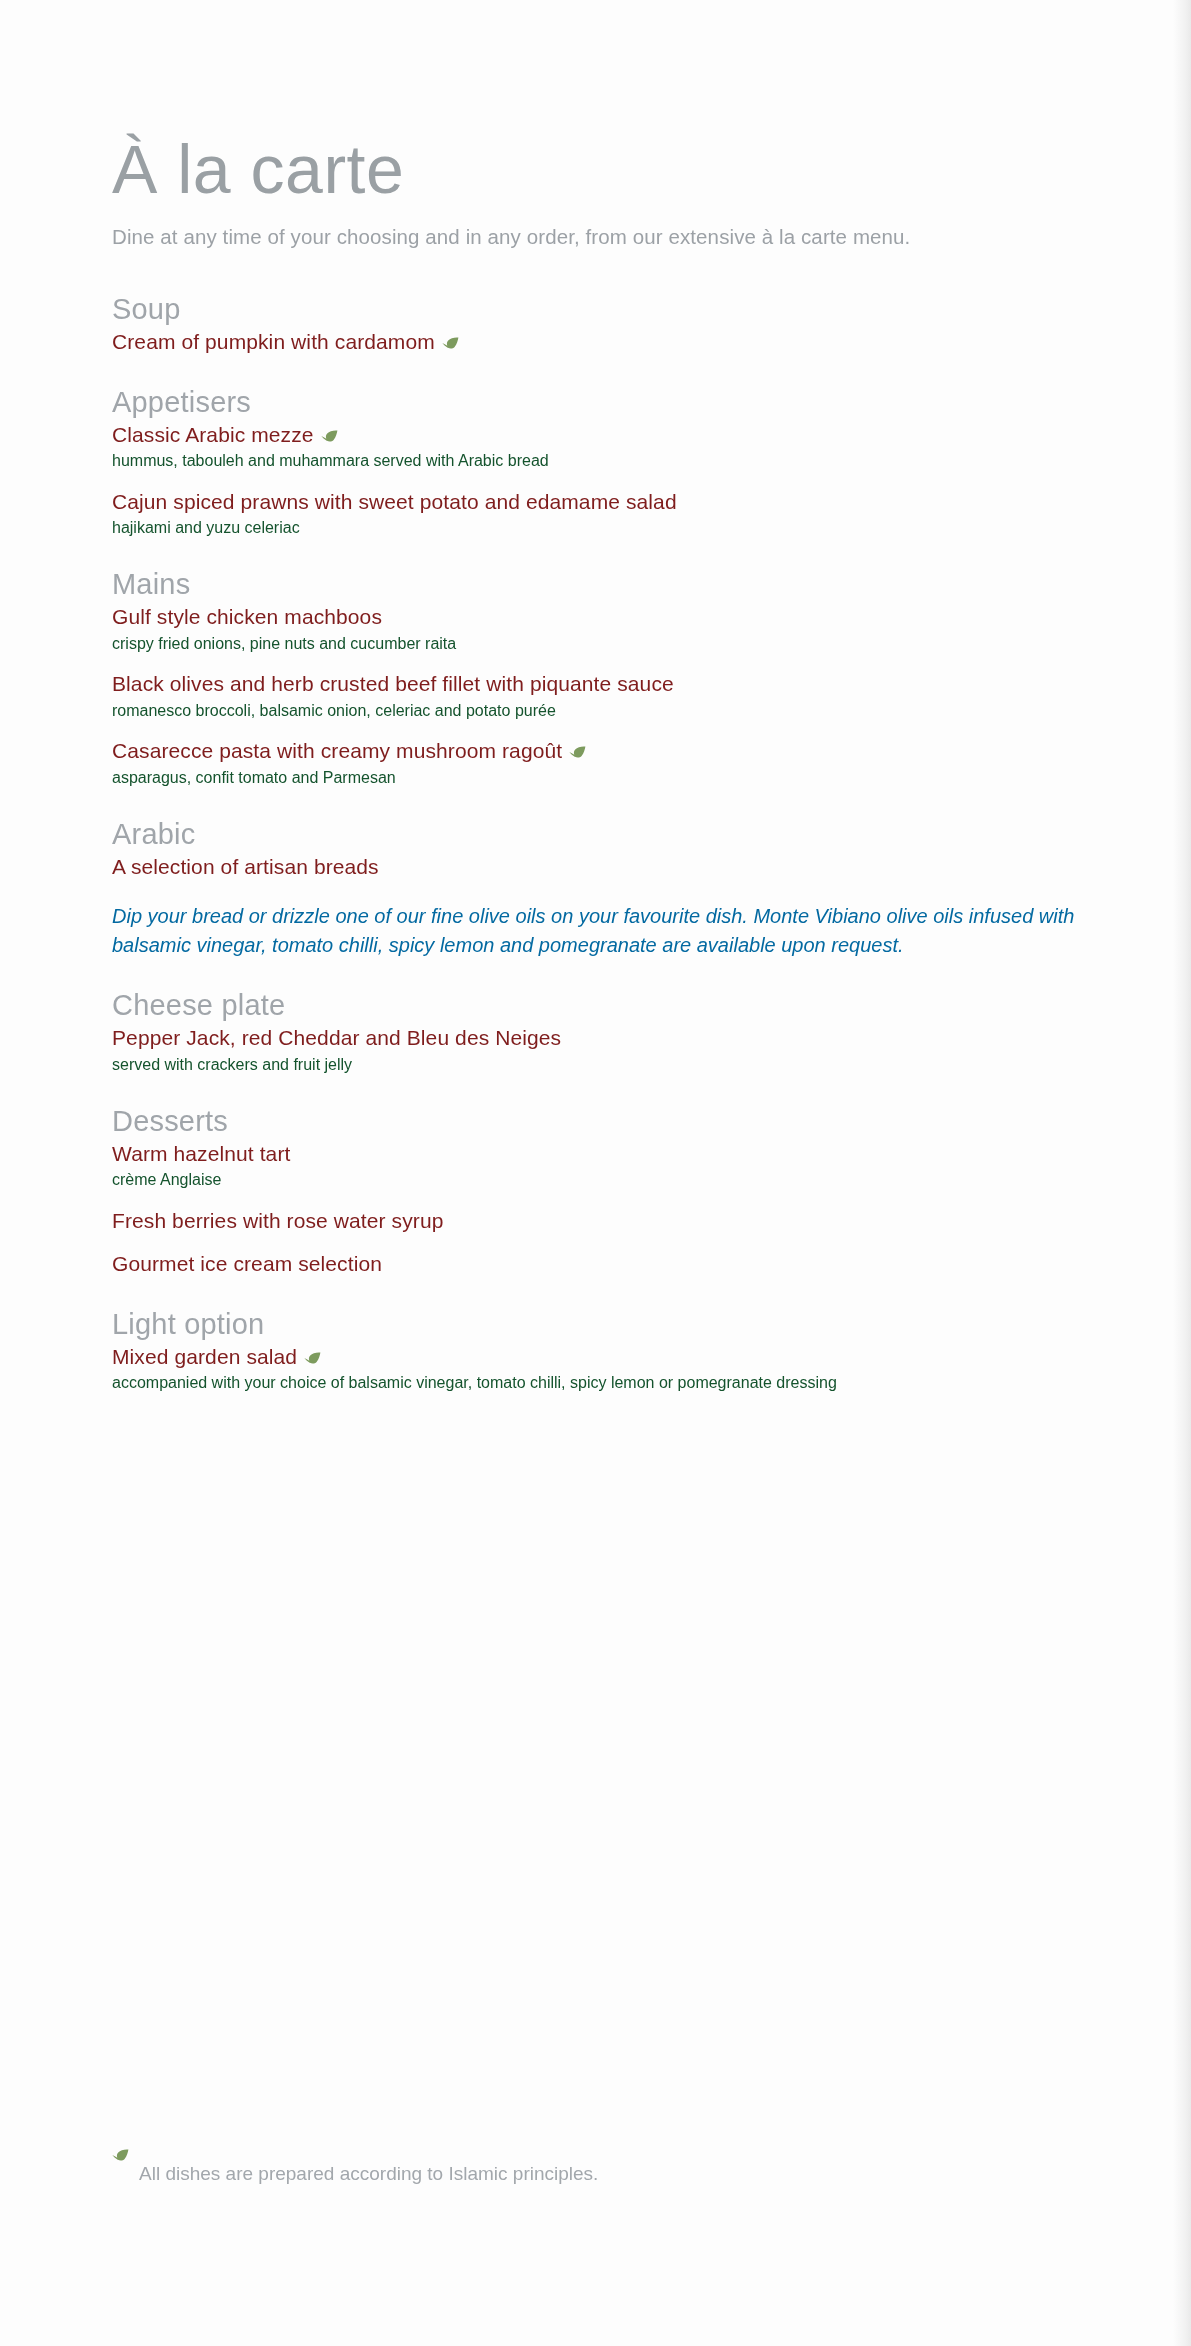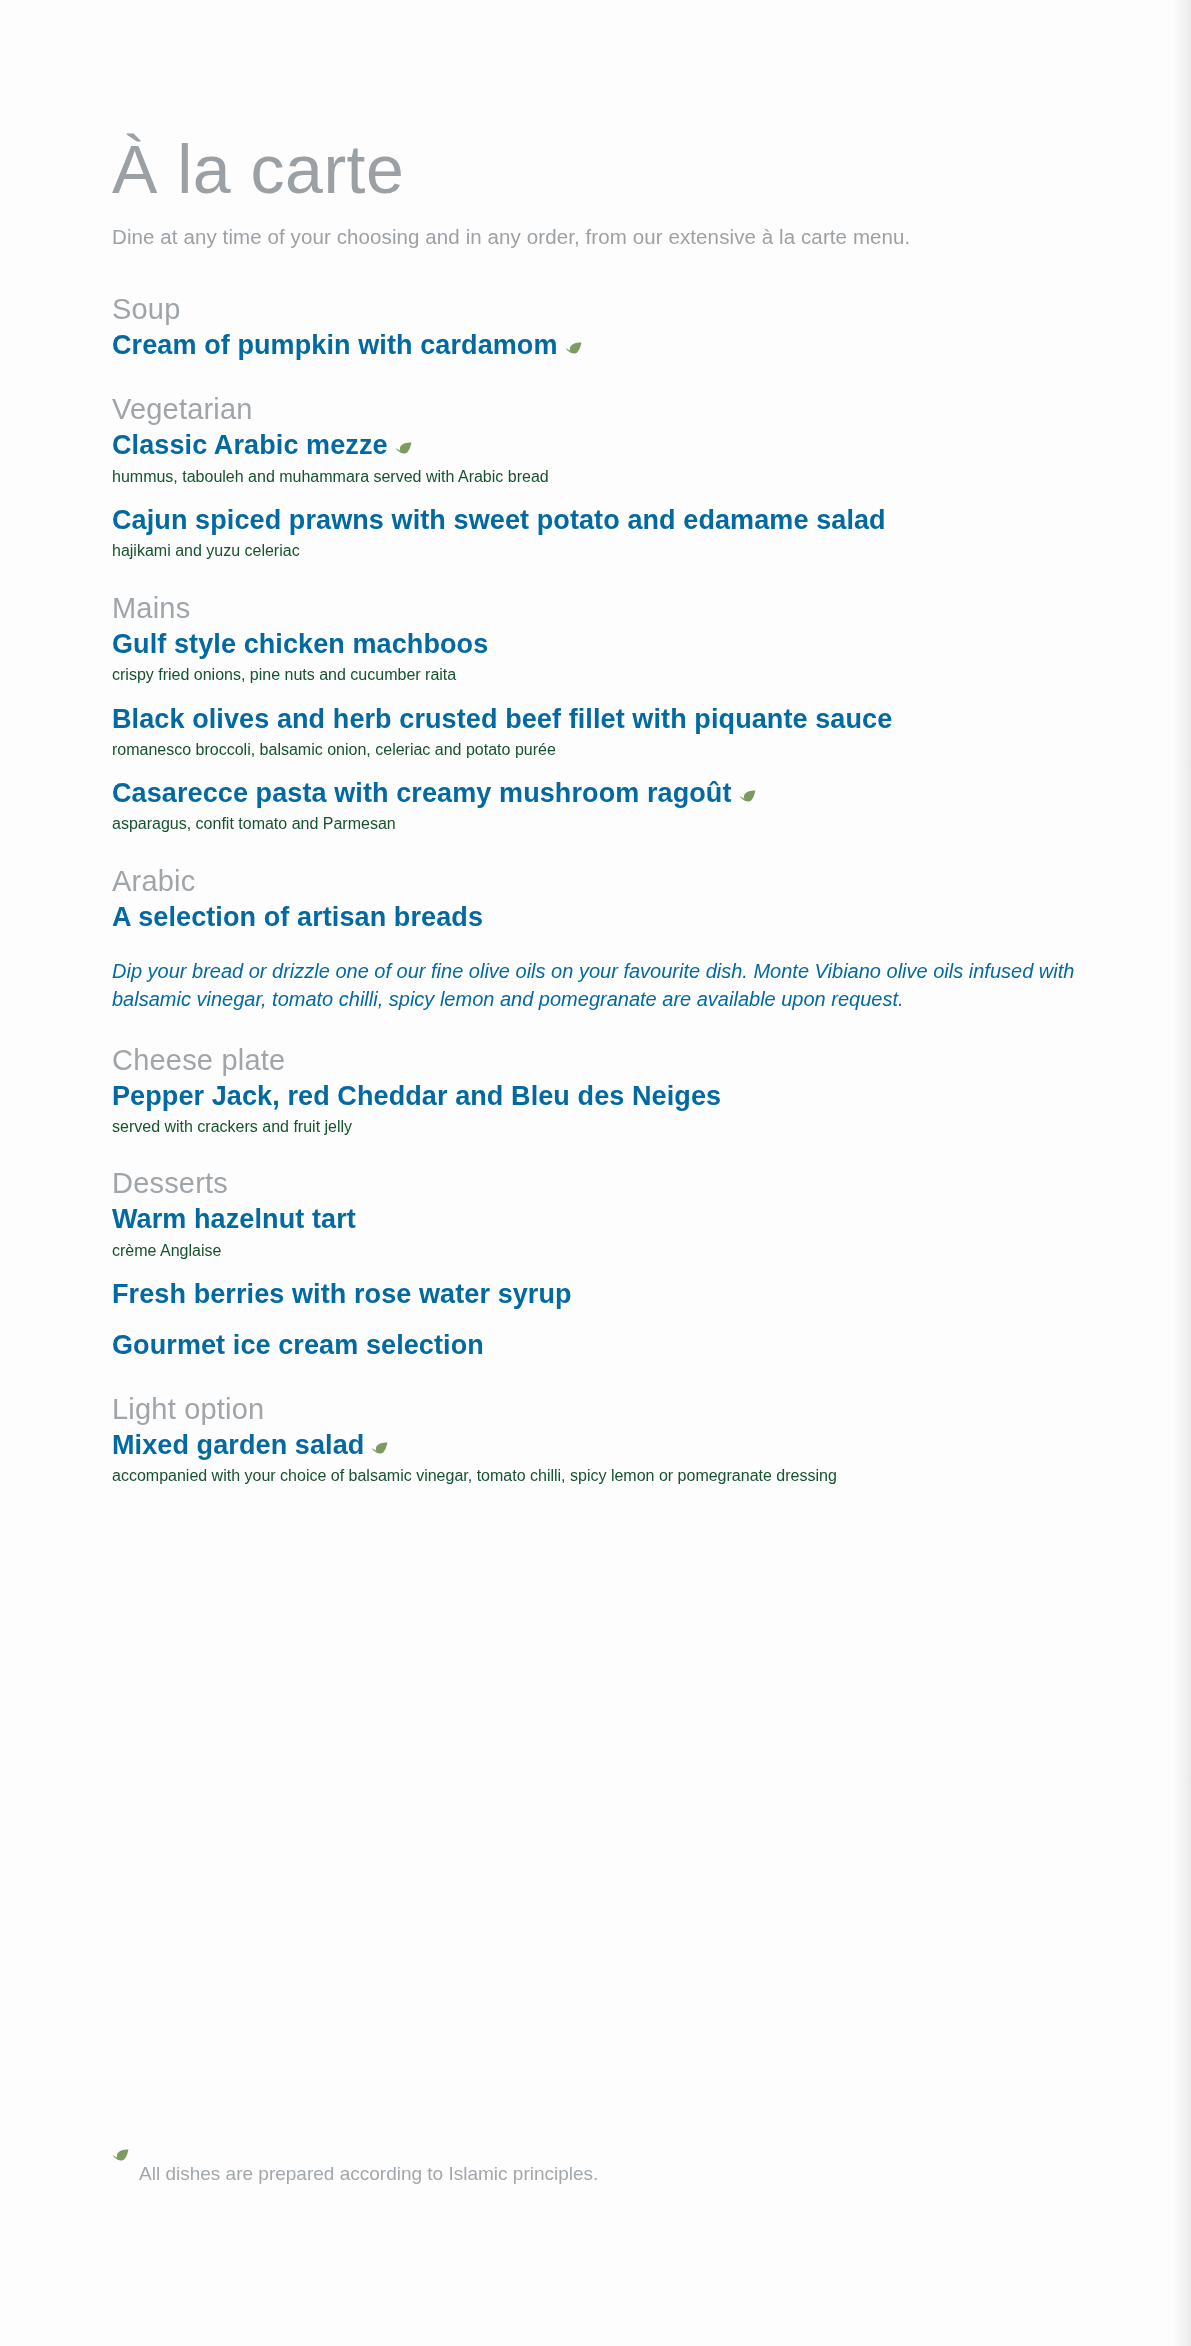--- a/index.html
+++ b/index.html
@@ -57,23 +57,23 @@
     margin: 0 0 2px 0;
     letter-spacing: 0.2px;
   }
 
   .dish {
     margin-bottom: 16px;
   }
   .dish:last-child { margin-bottom: 0; }
 
   .dish-name {
-    font-size: 27px;
-    font-weight: bold;
-    color: #0369a1;
+    font-size: 21px;
+    font-weight: normal;
+    color: #7f1d1d;
     letter-spacing: 0.1px;
     line-height: 1.3;
   }
   .dish-desc {
     font-size: 16px;
     font-weight: 400;
     color: #14532d;
     line-height: 1.35;
     margin-top: 2px;
   }
@@ -127,21 +127,21 @@
   <div id="sections-root">
       <div class="section">
         <div class="section-heading">Soup</div>
         <div class="dish">
           <div class="dish-name"><span>Cream of pumpkin with cardamom</span><span class="leaf"><svg width="17" height="14" viewBox="0 0 17 14">
                 <path d="M16.4 0.6C12.6 0.2 8.4 1.2 6.2 3.6c-1.5 1.6-1.6 3.6-0.9 5.1C3.6 7.6 1.9 6.5 0.3 5.9c1.4 1.6 3 3.3 5 4.6 0.2 0.1 0.4 0.2 0.6 0.3 2.3 1.2 5 0.9 6.7-0.9 2.3-2.4 3.3-6.6 3.8-9.3z" fill="#7d9b5e"></path>
               </svg></span></div>
         </div>
       </div>
       <div class="section">
-        <div class="section-heading">Vegetarian</div>
+        <div class="section-heading">Appetisers</div>
         <div class="dish">
           <div class="dish-name"><span>Classic Arabic mezze</span><span class="leaf"><svg width="17" height="14" viewBox="0 0 17 14">
                 <path d="M16.4 0.6C12.6 0.2 8.4 1.2 6.2 3.6c-1.5 1.6-1.6 3.6-0.9 5.1C3.6 7.6 1.9 6.5 0.3 5.9c1.4 1.6 3 3.3 5 4.6 0.2 0.1 0.4 0.2 0.6 0.3 2.3 1.2 5 0.9 6.7-0.9 2.3-2.4 3.3-6.6 3.8-9.3z" fill="#7d9b5e"></path>
               </svg></span></div>
           <div class="dish-desc">hummus, tabouleh and muhammara served with Arabic bread</div>
         </div>
         <div class="dish">
           <div class="dish-name"><span>Cajun spiced prawns with sweet potato and edamame salad</span></div>
           <div class="dish-desc">hajikami and yuzu celeriac</div>
         </div>

